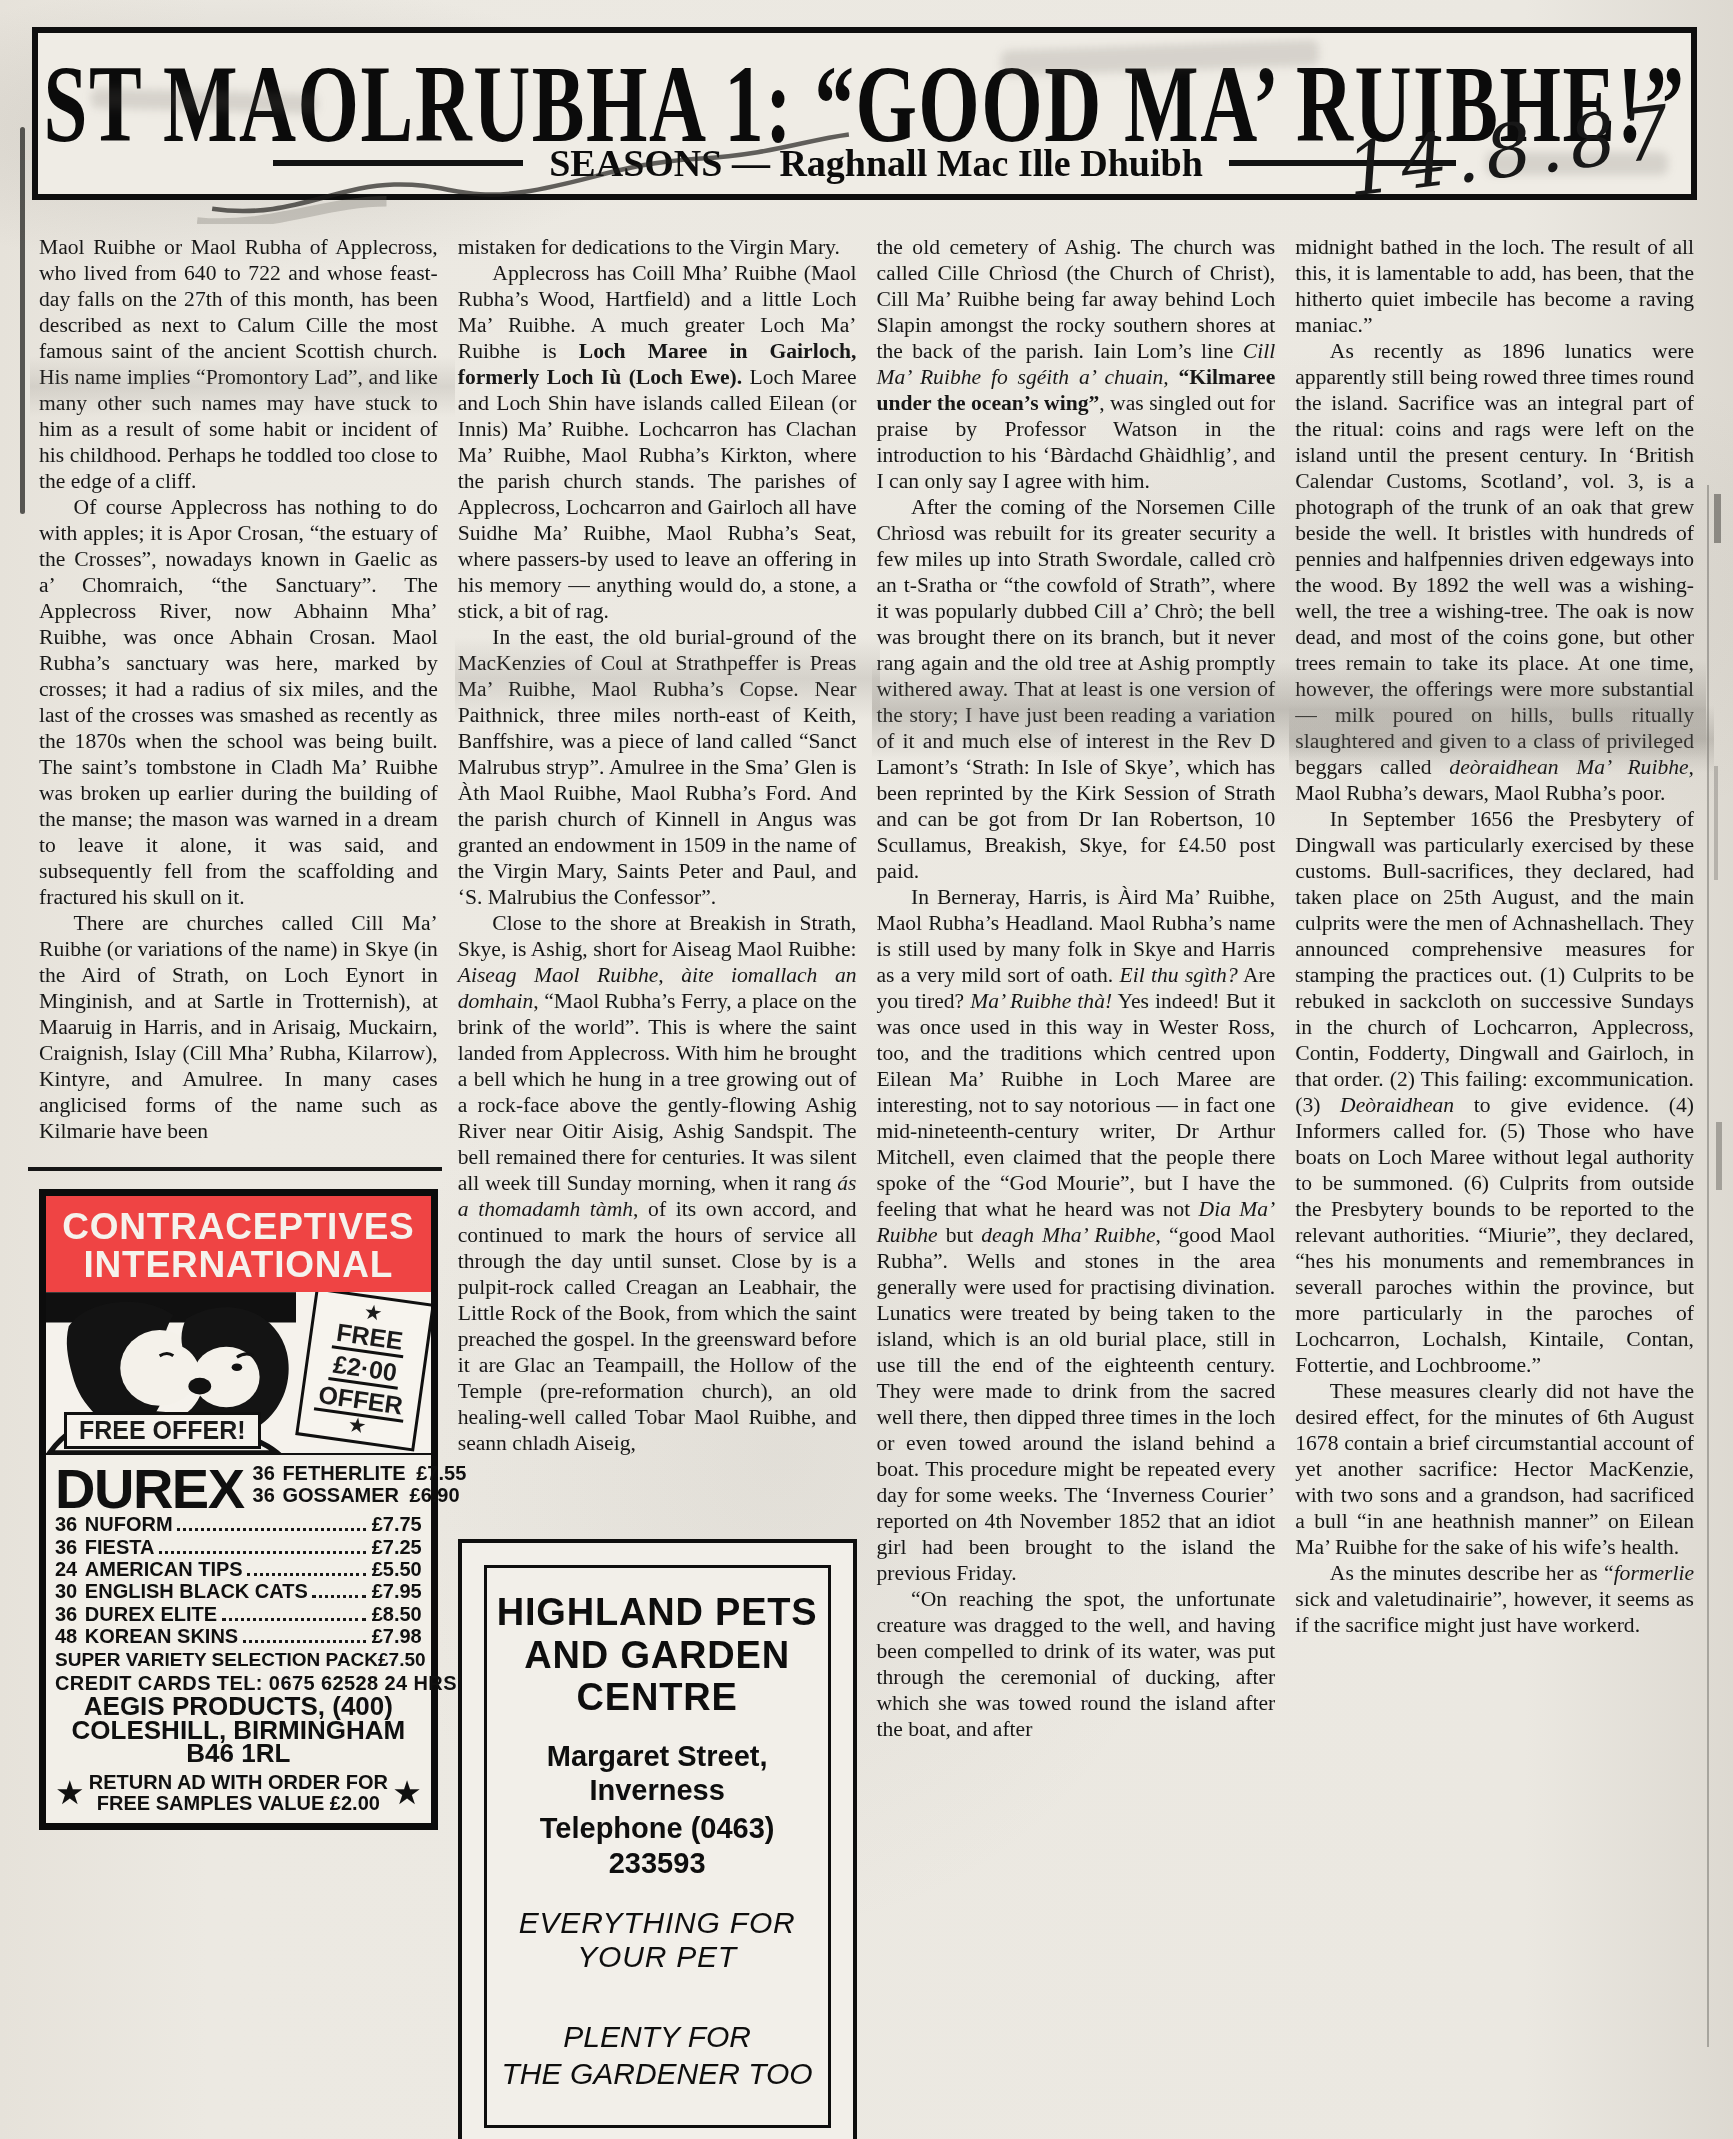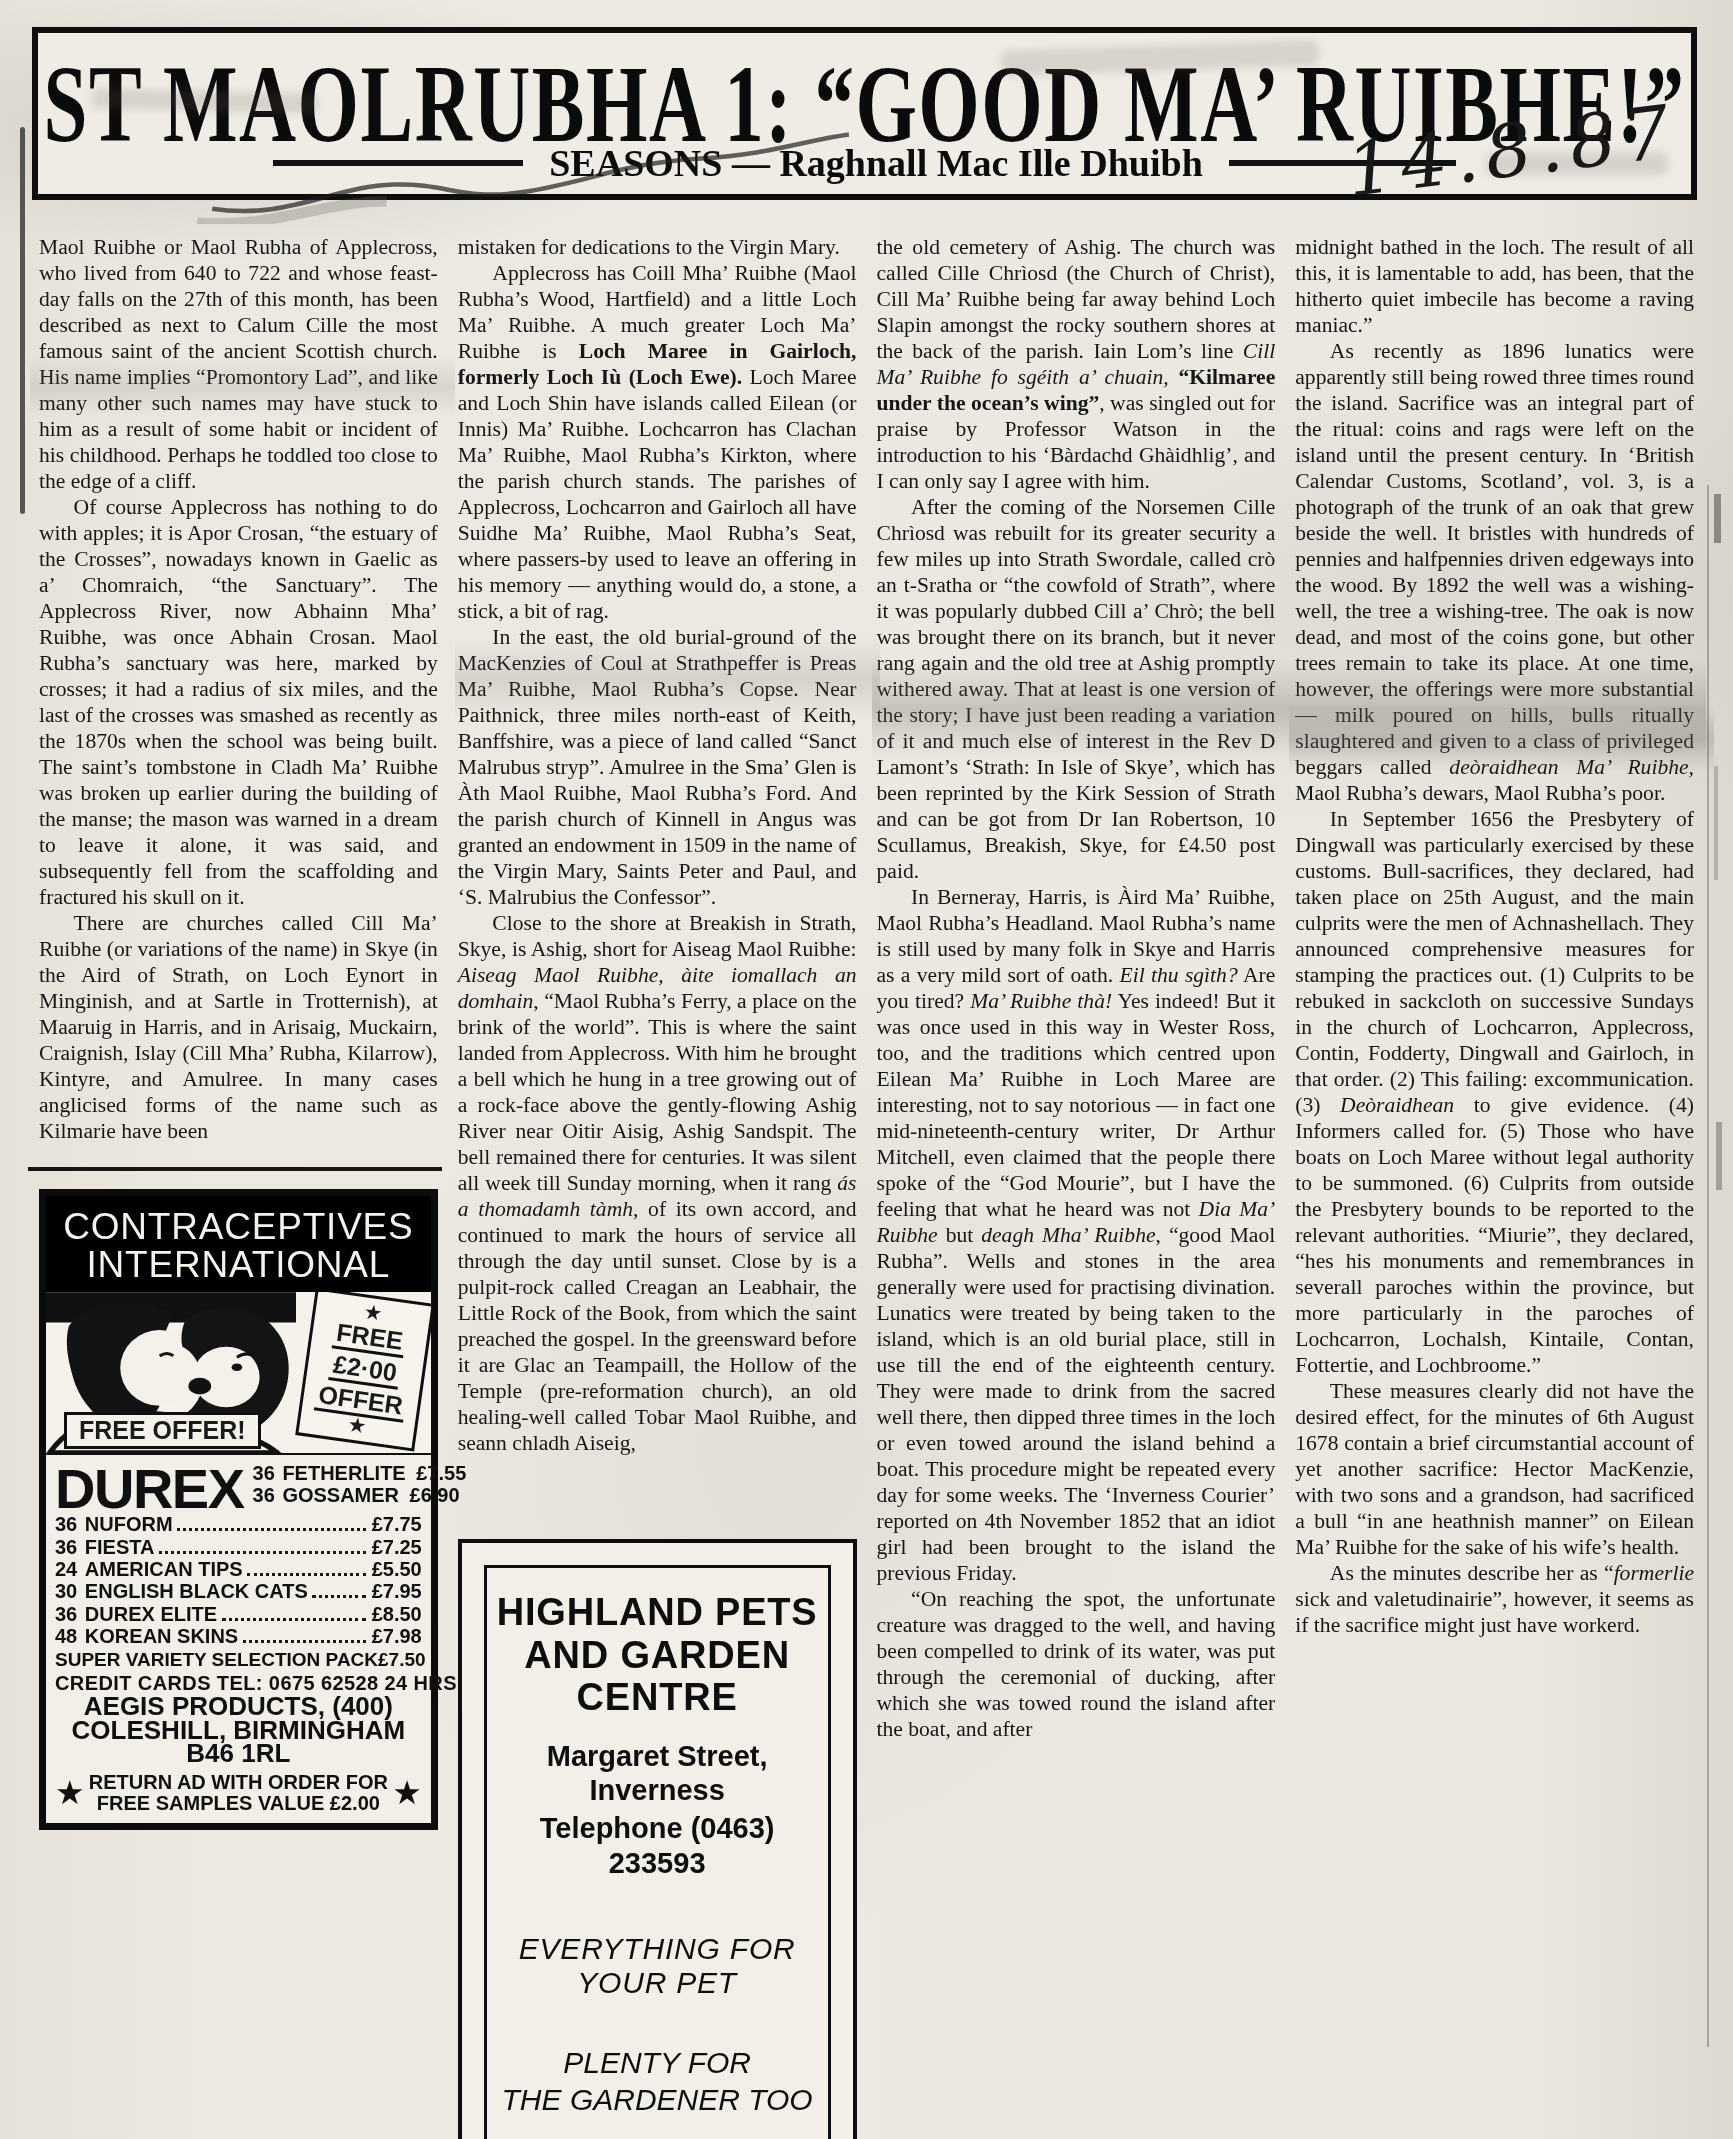--- a/index.html
+++ b/index.html
@@ -27,22 +27,22 @@
   .columns{position:absolute;left:39px;top:234px;width:1655px;display:flex;gap:20px;}
   .col{flex:1;min-width:0;}
   .col-text{font-size:21.6px;line-height:26px;text-align:justify;color:#171717;}
   .col-text p{margin:0;text-indent:1.6em;}
   .col-text p.first{text-indent:0;}
   .col-text i{font-style:italic;}
   
   .rule-h{height:3.8px;background:#161616;margin:23px -4.5px 0 -10.6px;}
   .ad-contra{margin-top:18px;border:7.6px solid #0c0c0c;background:#f2efe8;box-sizing:border-box;
     font-family:"Liberation Sans",sans-serif;}
-  .ad-contra-banner{background:#000000;color:#f5f2ec;text-align:center;padding:12px 3px 9px;line-height:1.02;
-    font-weight:400;font-size:37px;letter-spacing:0.8px;}
+  .ad-contra-banner{background:#ef4444;color:#f5f2ec;text-align:center;padding:12px 3px 9px;line-height:1.02;
+    font-weight:700;font-size:37px;letter-spacing:0.8px;}
   .ad-contra-art{position:relative;height:161px;background:#f5f2ec;overflow:hidden;border-bottom:2.3px solid #111;}
   .art-svg{position:absolute;left:0;top:0;}
   .offer-card{position:absolute;right:6px;top:3px;width:108px;border:3px solid #101010;background:#f7f4ee;
     transform:rotate(8deg);text-align:center;padding:4.5px 3px;font-weight:700;}
   .offer-card .star{font-size:18px;line-height:1;}
   .card-line{font-size:25px;line-height:1.12;border-bottom:3px solid #101010;display:inline-block;padding:0 3px;}
   .offer-card div{margin:0.8px 0;}
   .free-offer-label{position:absolute;left:18px;bottom:4.5px;border:3.8px solid #101010;background:#f5f2ec;
     font-weight:700;font-size:25px;padding:0.8px 12px;}
   .price-area{padding:7.6px 9px 9px;color:#101010;}
@@ -59,21 +59,21 @@
   .return-row{display:flex;align-items:center;margin-top:6px;}
   .bstar{font-size:33px;line-height:1;}
   .return-text{flex:1;text-align:center;font-weight:700;font-size:20px;line-height:21px;}
   
   .ad-highland{margin-top:83px;border:4.5px solid #0e0e0e;padding:22px;background:#f2efe9;box-sizing:border-box;}
   .ad-highland .inner{border:3px solid #0e0e0e;padding:23px 7.6px 32px;text-align:center;
     font-family:"Liberation Sans",sans-serif;color:#0e0e0e;}
   .h-title{font-weight:700;font-size:38px;line-height:1.12;letter-spacing:0.8px;}
   .h-addr{font-weight:700;font-size:29px;line-height:1.2;margin-top:3px;}
   .h-addr.firstline{margin-top:20px;}
-  .h-tag{font-style:italic;font-size:30px;letter-spacing:0.8px;margin-top:51px;text-align:center;}
+  .h-tag{font-style:italic;font-size:30px;letter-spacing:0.8px;margin-top:25px;text-align:center;}
   .h-tag2{font-style:italic;font-size:30px;line-height:1.25;margin-top:44px;}
   
   .scan-edge-left{position:absolute;left:20px;top:127px;width:5.3px;height:387px;background:#262523;opacity:.75;border-radius:3px;}
   .clip-edge{position:absolute;right:24px;top:485px;height:1562px;width:2.3px;background:rgba(40,40,38,.30);}
   .mark{position:absolute;background:#4a4844;}
   .m1{right:12px;top:494px;width:6.8px;height:49px;opacity:.55;}
   .m2{right:15px;top:766px;width:4.5px;height:114px;opacity:.28;}
   .m3{right:10.6px;top:1122px;width:6px;height:68px;opacity:.4;}
   .band{position:absolute;pointer-events:none;}
   .b1{left:872px;top:660px;width:834px;height:99px;background:linear-gradient(180deg,transparent,rgba(110,106,99,.30),transparent);}

